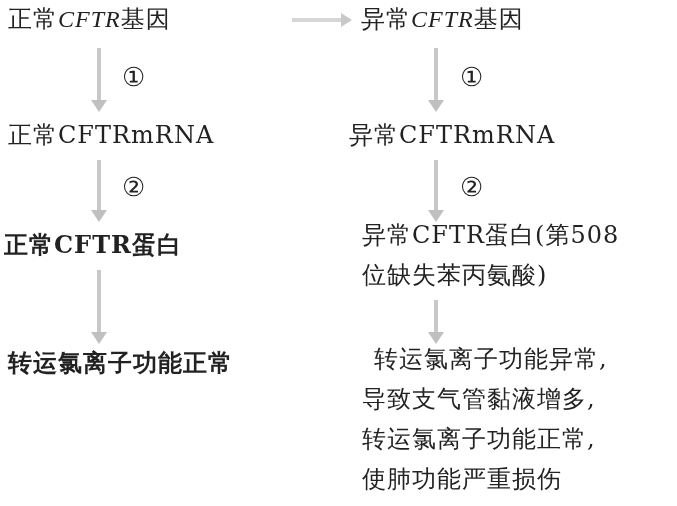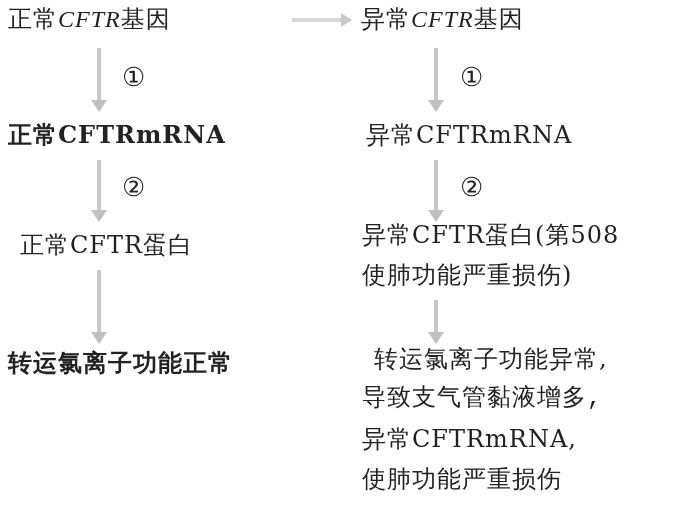--- a/index.html
+++ b/index.html
@@ -17,41 +17,41 @@
 </style>
 </head>
 <body>
 
 <div class="node" style="left:8px; top:0px;">
   <span>正常</span><i>CFTR</i><span>基因</span>
 </div>
 <div class="varrow" style="left:97px; top:48px; height:54px;"></div>
 <div class="step" style="left:122px; top:62px;">①</div>
 
-<div class="node" style="left:8px; top:116px;font-weight:bold;">正常CFTRmRNA</div>
+<div class="node" style="left:8px; top:116px;">正常CFTRmRNA</div>
 <div class="varrow" style="left:97px; top:160px; height:52px;"></div>
 <div class="step" style="left:122px; top:172px;">②</div>
 
-<div class="node" style="left:20px; top:226px;">正常CFTR蛋白</div>
+<div class="node" style="left:4px; top:226px;font-weight:bold;">正常CFTR蛋白</div>
 <div class="varrow" style="left:97px; top:270px; height:64px;"></div>
 
 <div class="node" style="left:8px; top:344px;font-weight:bold;">转运氯离子功能正常</div>
 
 <div class="harrow" style="left:292px; top:18px; width:50px;"></div>
 
 <div class="node" style="left:341px; top:0px;margin-left:20px;">
   <span>异常</span><i>CFTR</i><span>基因</span>
 </div>
 <div class="varrow" style="left:434px; top:48px; height:54px;"></div>
 <div class="step" style="left:460px; top:62px;">①</div>
 
-<div class="node" style="left:366px; top:116px;">异常CFTRmRNA</div>
+<div class="node" style="left:349px; top:116px;">异常CFTRmRNA</div>
 <div class="varrow" style="left:434px; top:160px; height:52px;"></div>
 <div class="step" style="left:460px; top:172px;">②</div>
 
 <div class="node" style="left:362px; top:216px;text-align:center;">异常CFTR蛋白(第508</div>
-<div class="node" style="left:362px; top:256px;">使肺功能严重损伤)</div>
+<div class="node" style="left:362px; top:256px;">位缺失苯丙氨酸)</div>
 <div class="varrow" style="left:434px; top:300px; height:34px;"></div>
 
 <div class="node" style="left:374px; top:340px;">转运氯离子功能异常,</div>
-<div class="node" style="left:362px; top:380px;font-family:Liberation Mono, monospace;">导致支气管黏液增多,</div>
-<div class="node" style="left:362px; top:420px;">异常CFTRmRNA,</div>
+<div class="node" style="left:362px; top:380px;">导致支气管黏液增多,</div>
+<div class="node" style="left:362px; top:420px;">转运氯离子功能正常,</div>
 <div class="node" style="left:362px; top:460px;text-align:right;">使肺功能严重损伤</div>
 
 </body></html>

